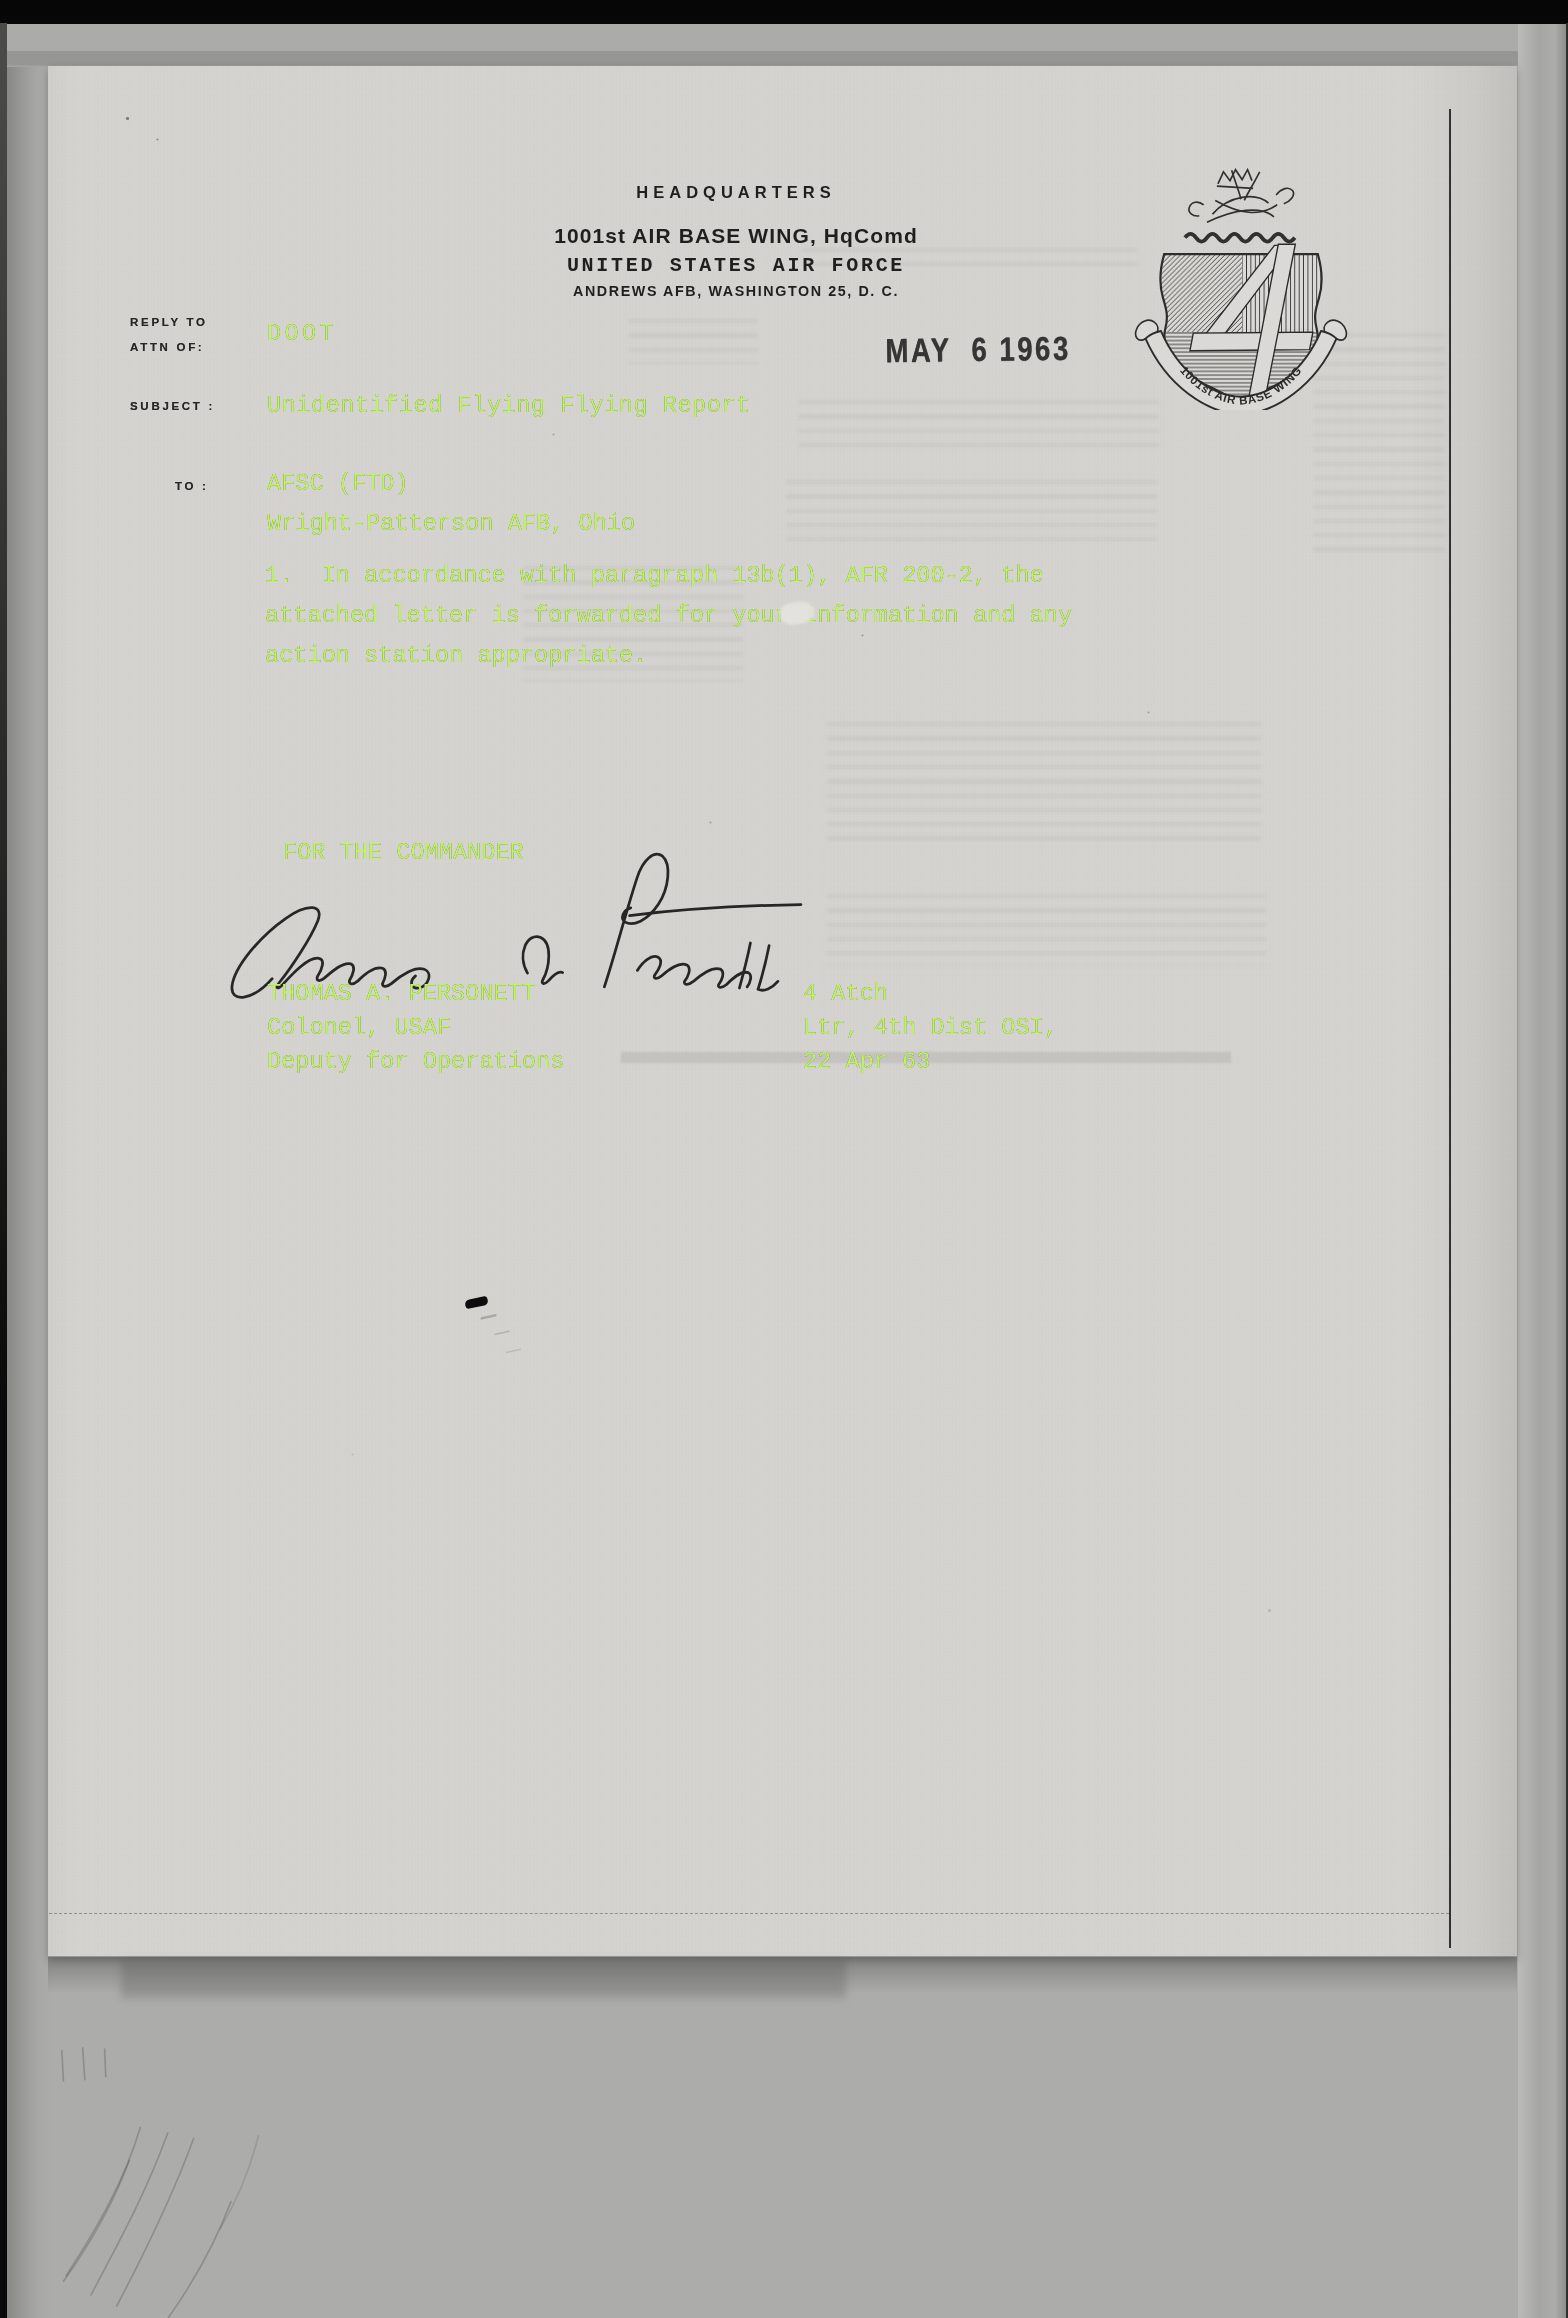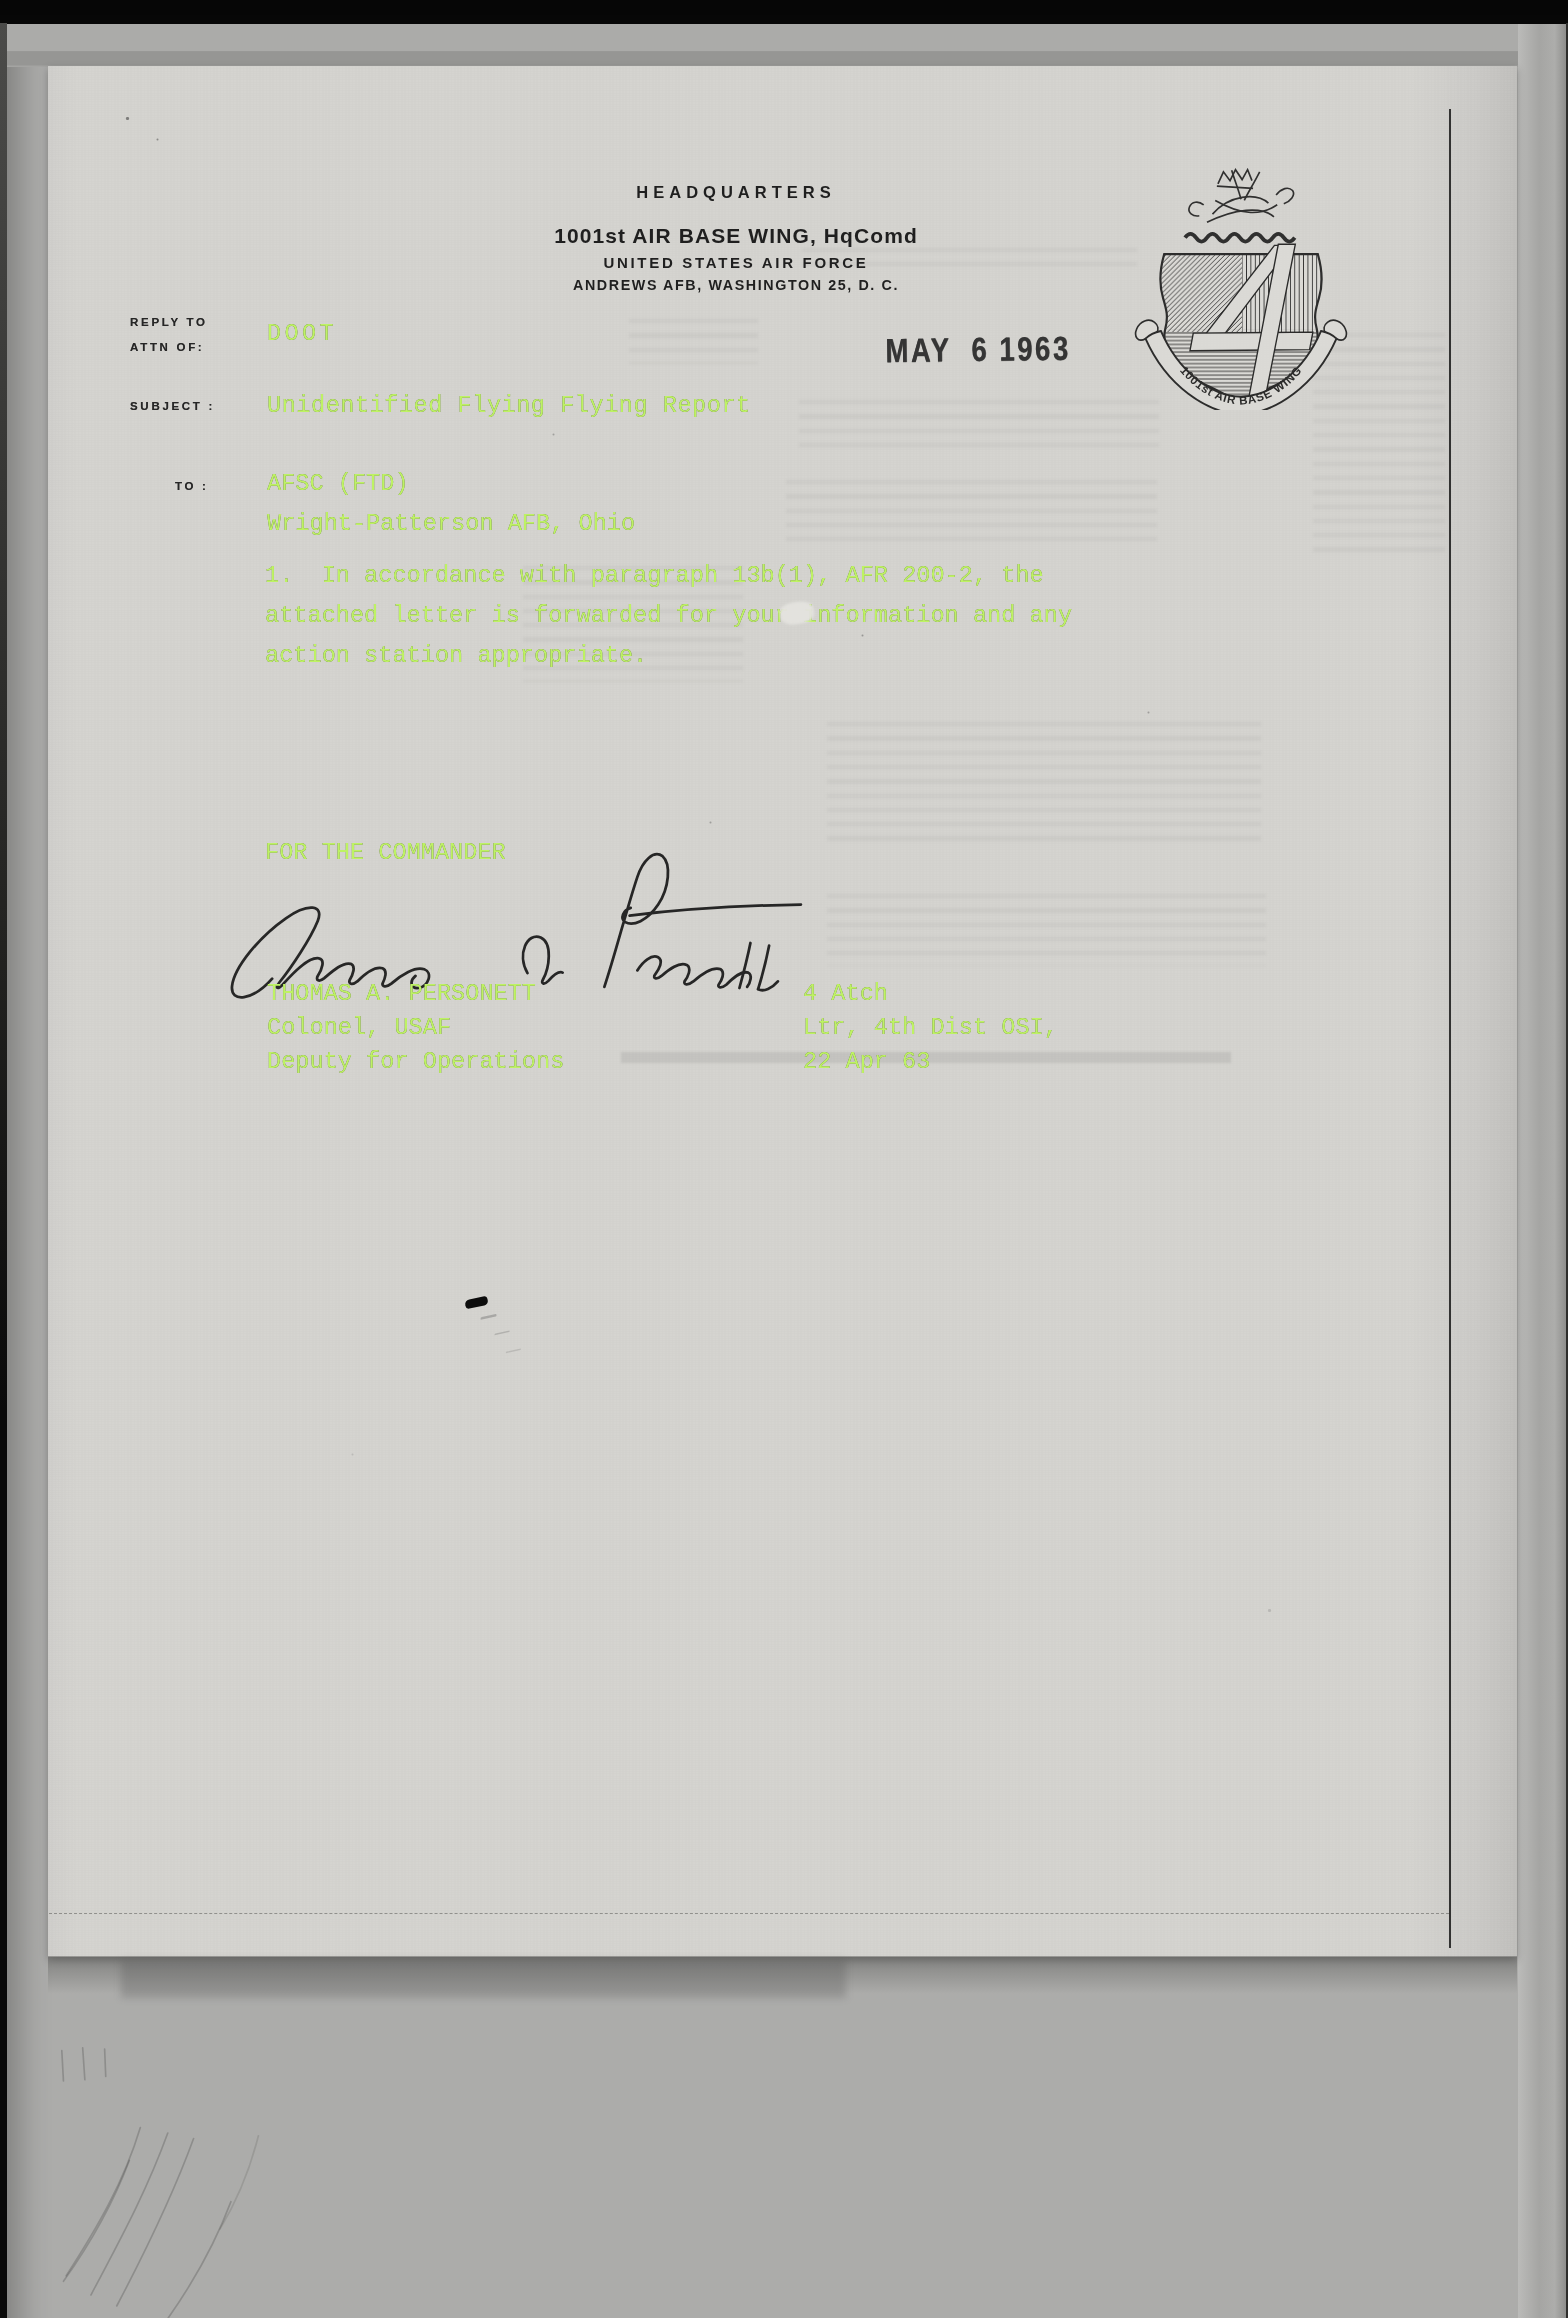--- a/index.html
+++ b/index.html
@@ -82,21 +82,21 @@
   <div class="ghost" style="left:786px;top:455px;width:371px;height:74px;"></div>
   <div class="ghost" style="left:523px;top:541px;width:220px;height:126px;"></div>
   <div class="ghost" style="left:1313px;top:308px;width:132px;height:236px;"></div>
   <div class="ghost" style="left:827px;top:697px;width:434px;height:129px;"></div>
   <div class="ghost" style="left:827px;top:869px;width:439px;height:82px;"></div>
   <div class="ghostline" style="left:621px;top:1037px;width:610px;height:11px;"></div>
 
   <div class="abs" style="left:522px;top:168px;width:428px;">
     <div class="lh" style="font-size:16.5px;letter-spacing:5px;margin-bottom:22px;">HEADQUARTERS</div>
     <div class="lh" style="font-size:21px;letter-spacing:1.1px;margin-bottom:5.5px;">1001st AIR BASE WING, HqComd</div>
-    <div class="lh" style="font-size:15px;letter-spacing:2.7px;margin-bottom:6.6px;">UNITED STATES AIR FORCE</div>
+    <div class="lh" style="font-size:20px;letter-spacing:2.7px;margin-bottom:6.6px;font-family:Liberation Mono, monospace;">UNITED STATES AIR FORCE</div>
     <div class="lh" style="font-size:14.3px;letter-spacing:1.6px;">ANDREWS AFB, WASHINGTON 25, D. C.</div>
   </div>
 
   <svg class="abs" style="left:1130px;top:147px;opacity:.88;" width="222" height="248" viewBox="0 0 404 452">
     <defs>
       <pattern id="patD" width="9" height="9" patternUnits="userSpaceOnUse">
         <path d="M0,9 L9,0" stroke="#1a1a1a" stroke-width="1.6" fill="none"></path>
       </pattern>
       <pattern id="patV" width="8" height="8" patternUnits="userSpaceOnUse">
         <line x1="4" y1="0" x2="4" y2="8" stroke="#1a1a1a" stroke-width="1.6"></line>
@@ -159,21 +159,21 @@
   <div class="abs mono" style="left:267px;top:495px;">Wright-Patterson AFB, Ohio</div>
 
   <div class="abs" style="left:265px;top:547px;">
     <div class="mono" style="height:40px;">1.  In accordance with paragraph 13b(1), AFR 200-2, the</div>
     <div class="mono" style="height:40px;">attached letter is forwarded for your information and any</div>
     <div class="mono" style="height:40px;">action station appropriate.</div>
   </div>
   <div class="abs blotch"></div>
 
 
-  <div class="abs mono" style="left:265px;top:824px;">FOR THE COMMANDER</div>
+  <div class="abs mono" style="left:283px;top:824px;">FOR THE COMMANDER</div>
 
   <svg class="abs" style="left:220px;top:829px;" width="604" height="165" viewBox="0 0 1100 300">
     <g stroke="#141414" stroke-width="5" fill="none" stroke-linecap="round" opacity=".9">
       <path d="M95,245 C60,285 18,290 22,258 C26,225 70,170 120,135 C160,107 190,110 178,140 C165,172 130,225 108,252 C100,262 104,266 114,256 C130,238 160,205 180,208 C192,210 186,228 178,240 C174,248 180,252 190,244 C204,232 224,214 238,218 C248,222 242,238 236,248 C234,254 240,258 250,250 C262,238 282,222 296,226 C306,230 300,246 296,254 C295,259 302,262 312,254 C330,238 356,222 372,228 C388,234 380,258 362,262 C348,264 344,250 356,240"></path>
       <path d="M560,235 C540,200 560,160 584,170 C606,180 600,225 588,247 C584,254 590,257 598,249 C606,240 616,230 624,234"></path>
       <path d="M700,260 C720,200 740,120 760,60 C770,30 790,10 806,22 C822,36 818,80 798,110 C778,140 752,150 738,142 C728,136 734,120 748,116"></path>
       <path d="M760,230 C770,214 786,200 798,206 C808,212 800,228 792,238 C788,244 794,248 804,240 C818,228 836,214 850,220 C860,226 852,242 846,250 C844,256 852,258 862,250 C878,236 898,222 912,228 C920,234 914,248 908,256 C906,261 912,264 922,256 C936,242 950,230 962,234 C970,238 966,252 960,260"></path>
       <path d="M966,180 C960,210 952,240 946,262"></path>
       <path d="M1000,185 C994,215 986,245 980,264"></path>
       <path d="M746,130 C830,120 940,112 1058,110"></path>

